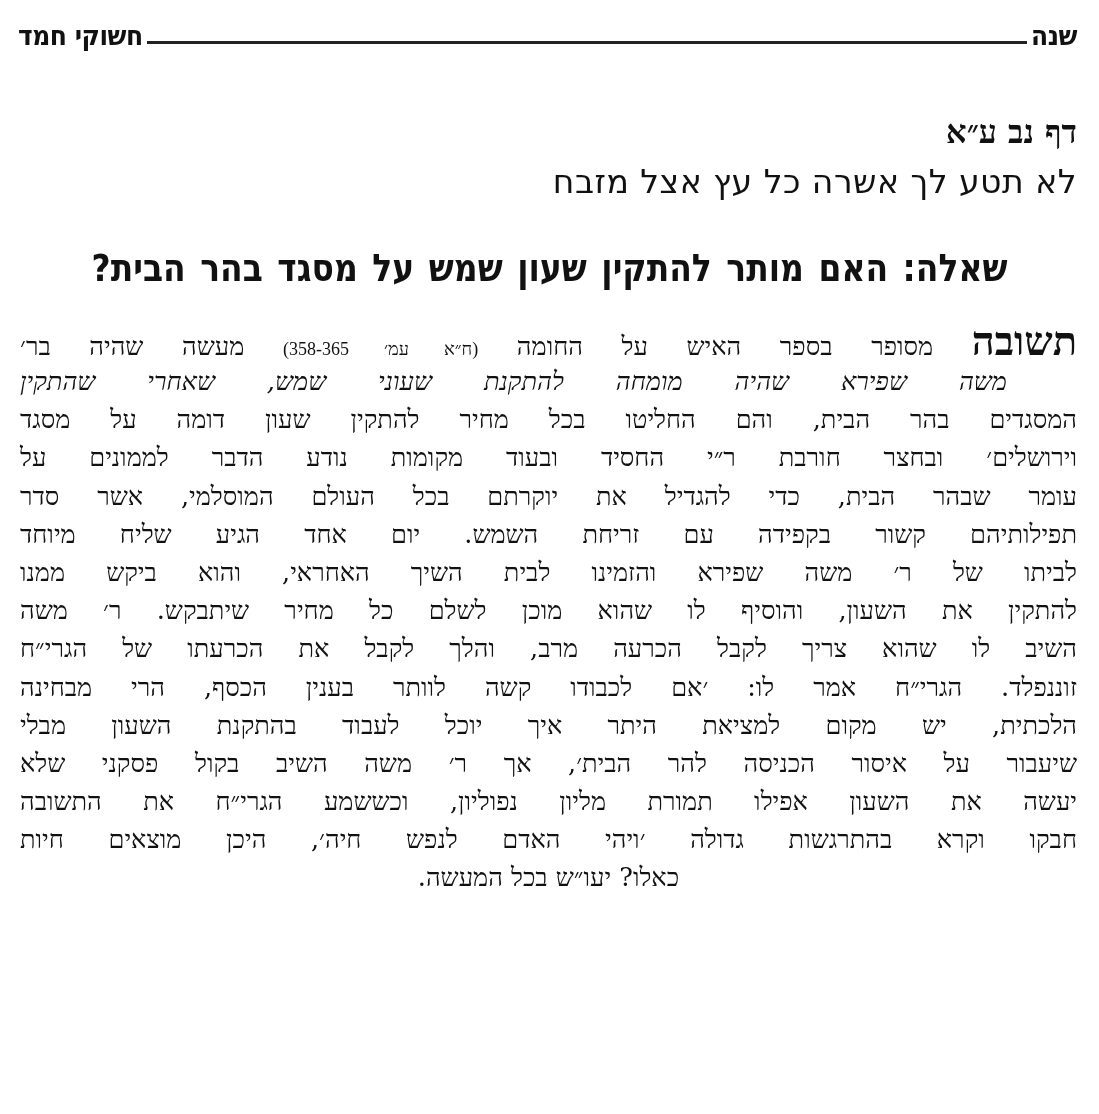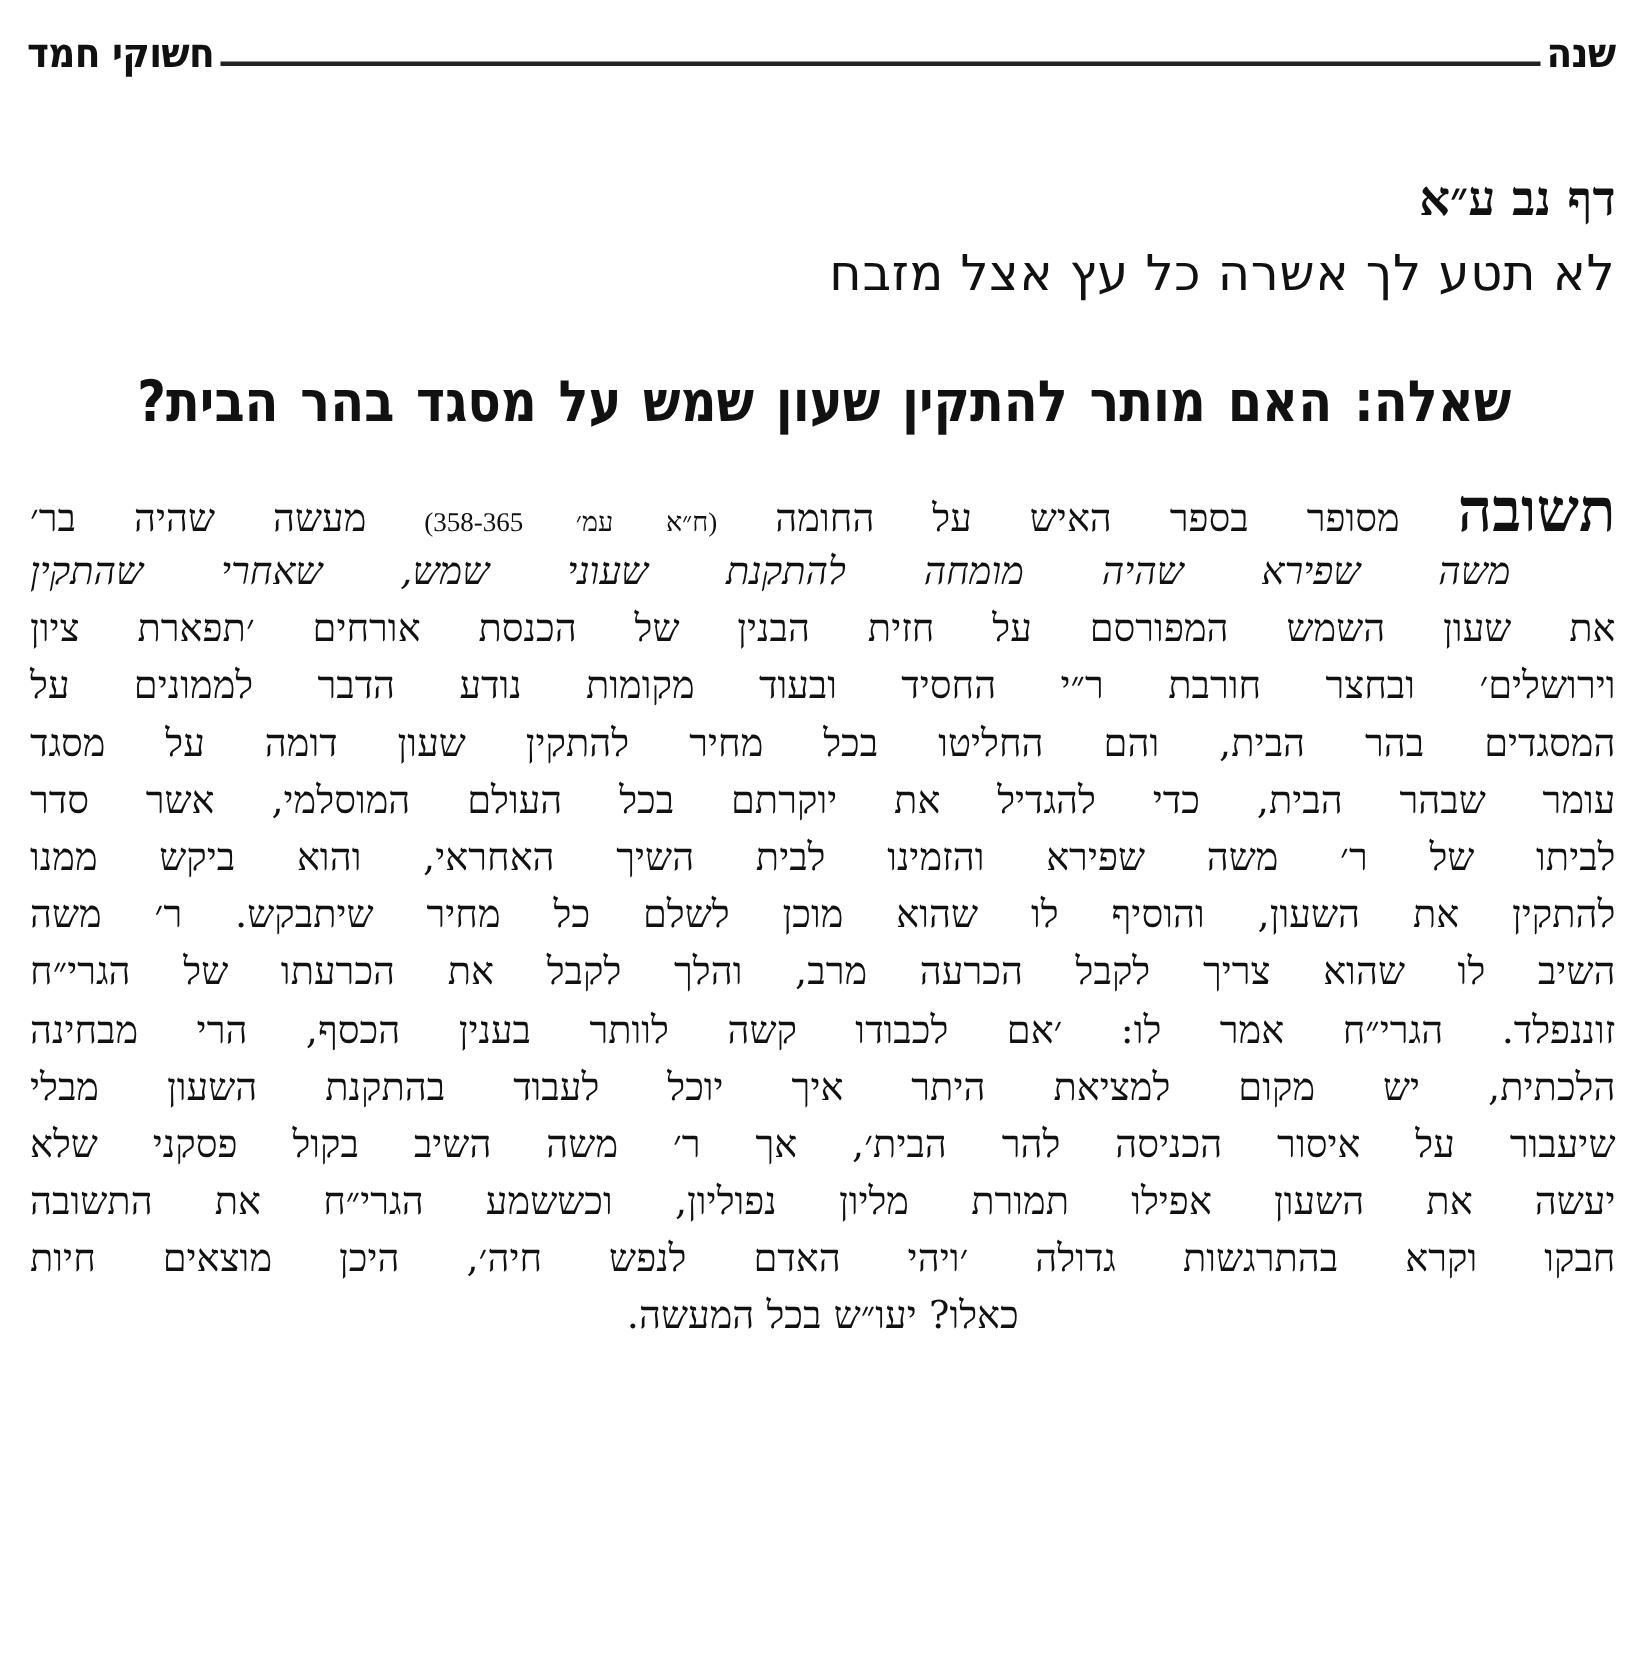--- a/index.html
+++ b/index.html
@@ -136,24 +136,24 @@
     <div class="line first">
       <span class="teshuva">תשובה</span>
       <span> </span>
       <span>מסופר בספר האיש על החומה</span>
       <span> </span>
       <span class="ref">(ח״א עמ׳ 358-365)</span>
       <span> </span>
       <span>מעשה שהיה בר׳</span>
     </div>
     <div class="line indent">משה שפירא שהיה מומחה להתקנת שעוני שמש, שאחרי שהתקין</div>
-    <div class="line">את שעון השמש המפורסם על חזית הבנין של הכנסת אורחים ׳תפארת ציון</div>
+    <div class="line">המסגדים בהר הבית, והם החליטו בכל מחיר להתקין שעון דומה על מסגד</div>
     <div class="line">וירושלים׳ ובחצר חורבת ר״י החסיד ובעוד מקומות נודע הדבר לממונים על</div>
-    <div class="line">המסגדים בהר הבית, והם החליטו בכל מחיר להתקין שעון דומה על מסגד</div>
     <div class="line">עומר שבהר הבית, כדי להגדיל את יוקרתם בכל העולם המוסלמי, אשר סדר</div>
+    <div class="line">תפילותיהם קשור בקפידה עם זריחת השמש. יום אחד הגיע שליח מיוחד</div>
     <div class="line">לביתו של ר׳ משה שפירא והזמינו לבית השיך האחראי, והוא ביקש ממנו</div>
     <div class="line">להתקין את השעון, והוסיף לו שהוא מוכן לשלם כל מחיר שיתבקש. ר׳ משה</div>
     <div class="line">השיב לו שהוא צריך לקבל הכרעה מרב, והלך לקבל את הכרעתו של הגרי״ח</div>
     <div class="line">זוננפלד. הגרי״ח אמר לו: ׳אם לכבודו קשה לוותר בענין הכסף, הרי מבחינה</div>
     <div class="line">הלכתית, יש מקום למציאת היתר איך יוכל לעבוד בהתקנת השעון מבלי</div>
     <div class="line">שיעבור על איסור הכניסה להר הבית׳, אך ר׳ משה השיב בקול פסקני שלא</div>
     <div class="line">יעשה את השעון אפילו תמורת מליון נפוליון, וכששמע הגרי״ח את התשובה</div>
     <div class="line">חבקו וקרא בהתרגשות גדולה ׳ויהי האדם לנפש חיה׳, היכן מוצאים חיות</div>
     <div class="line last">כאלו? יעו״ש בכל המעשה.</div>
   </div>

